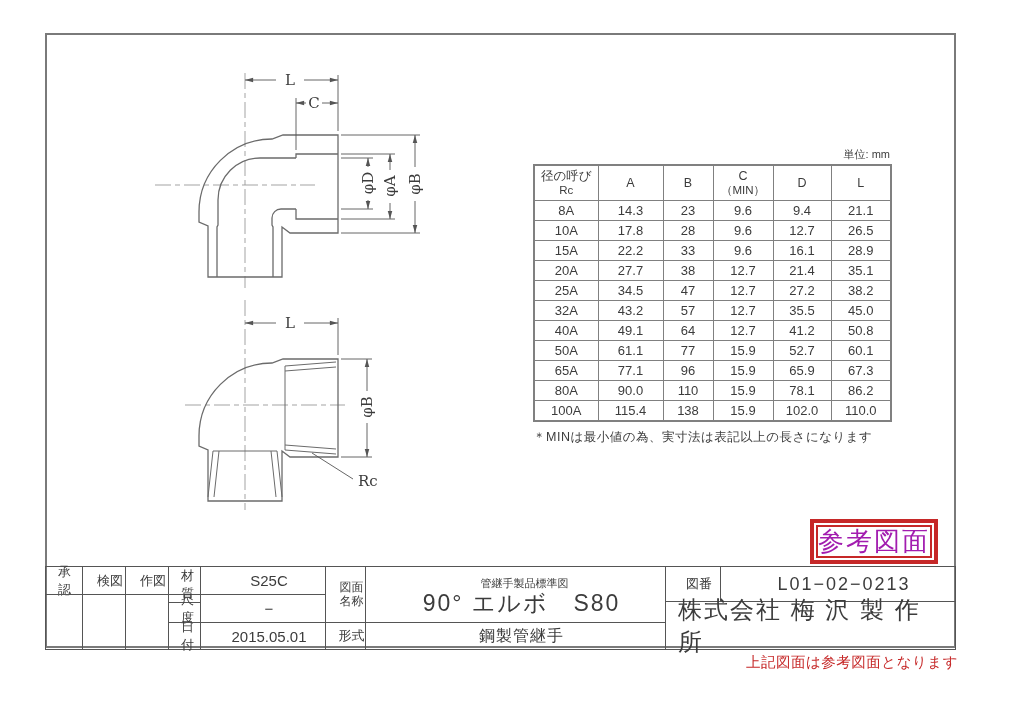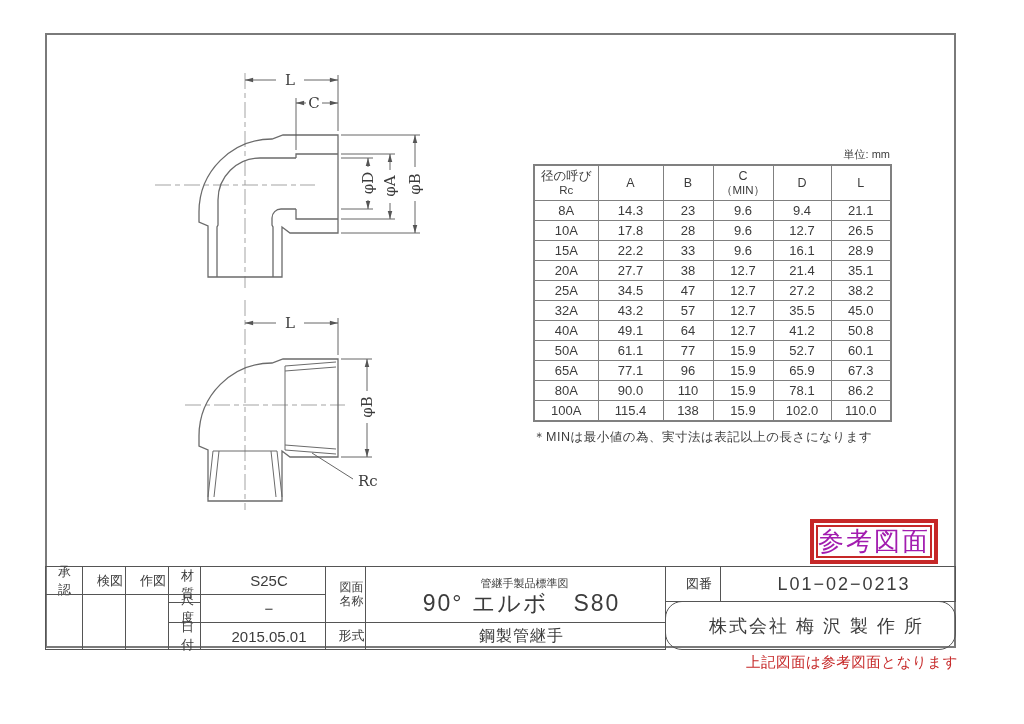--- a/index.html
+++ b/index.html
@@ -22,21 +22,21 @@
     color:#a21caf;font-size:26px;letter-spacing:2px;white-space:nowrap;}
   .footer-note{position:absolute;left:640px;top:653px;width:318px;text-align:right;font-size:14.5px;color:#c62828;letter-spacing:0.5px;}
   .tb{position:absolute;left:45px;top:566px;width:911px;height:84px;}
   .tb .cell{position:absolute;border:1.5px solid #555;box-sizing:border-box;display:flex;align-items:center;justify-content:center;background:transparent;padding-left:12px;}
   .tb .lab{font-size:13px;}
   .tb .val{font-size:15px;}
   .nm-area{flex-direction:column;align-items:stretch;justify-content:flex-start;}
   .nm-small{font-size:11px;padding:2px 0 0 6px;text-align:left;}
   .nm-main{font-size:23px;text-align:center;letter-spacing:2px;line-height:1.05;}
   .num-val{font-size:18px;letter-spacing:2px;}
-  .company{font-size:18px;letter-spacing:2px;border-radius:17px;}
+  .company{font-size:24px;letter-spacing:2px;}
   .type-val{font-size:16px;letter-spacing:1px;}
   .stack{display:flex;flex-direction:column;line-height:1.15;font-size:12px;align-items:center;}
 </style>
 </head>
 <body>
 
 <div class="sheet">
 
   <div class="frame"></div>
 

